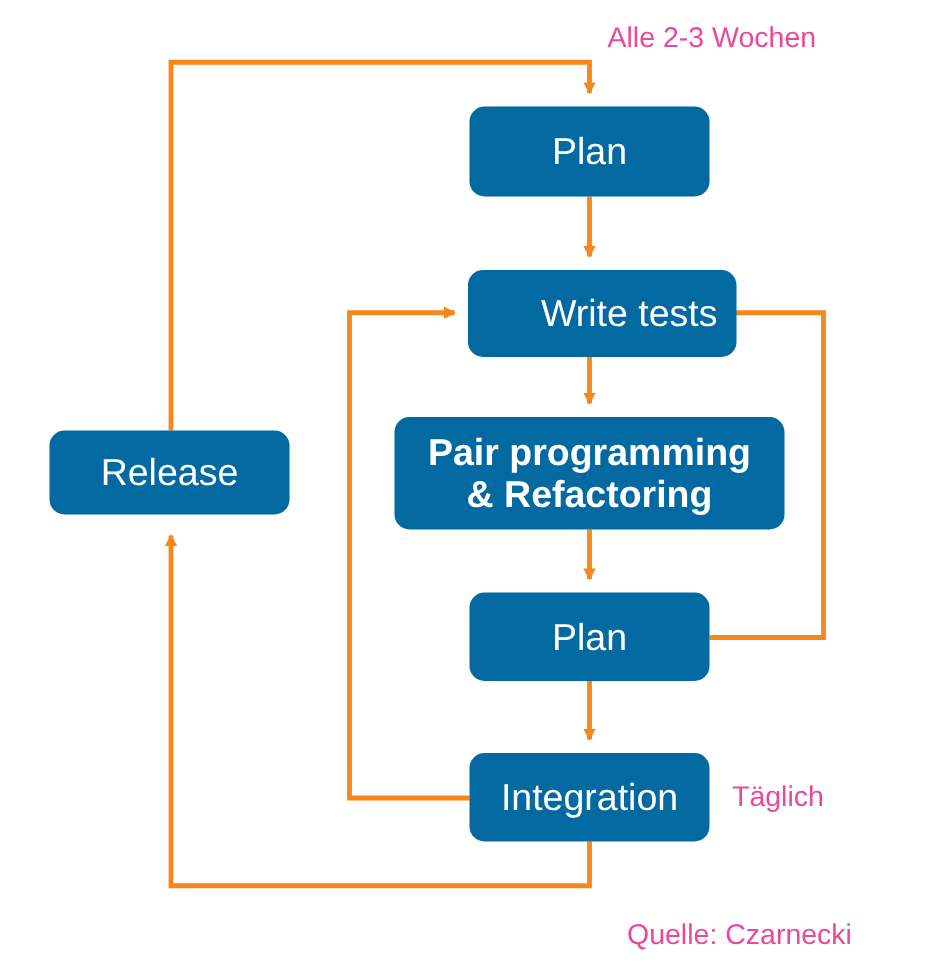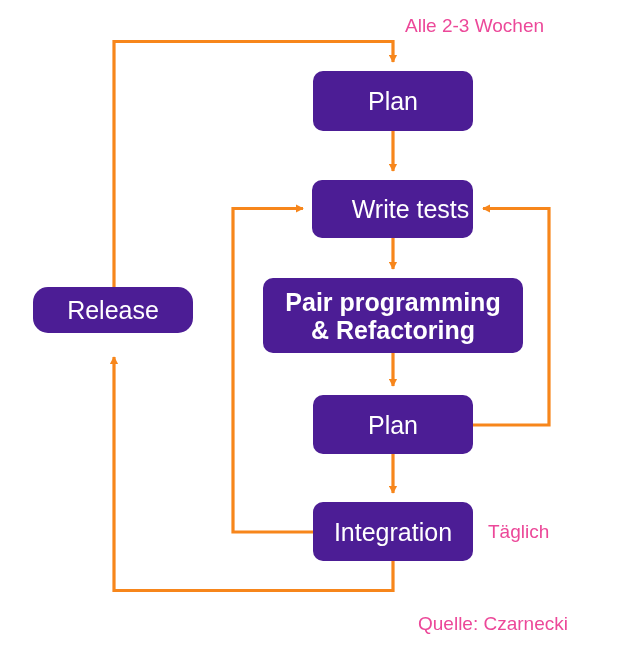--- a/index.html
+++ b/index.html
@@ -20,21 +20,21 @@
   #flow-svg {
     position: absolute;
     left: 0;
     top: 0;
     width: 623px;
     height: 645px;
   }
   .node-box {
     position: absolute;
     box-sizing: border-box;
-    background: #4c1d95;
+    background: #0369a1;
     border-radius: 10px;
     color: #ffffff;
     display: flex;
     align-items: center;
     justify-content: center;
     text-align: center;
     font-family: "Liberation Sans", sans-serif;
     font-weight: 400;
     line-height: 1.12;
     z-index: 3;
@@ -48,25 +48,25 @@
     position: absolute;
     color: #ec4899;
     font-family: Liberation Sans, sans-serif;
     font-size: 19px;
     white-space: nowrap;
     z-index: 4;
   }
 
   
   #node-plan        { left: 313px; top: 71px;  width: 160px; height: 60px; font-size: 25px; }
-  #node-write-tests { left: 312px; top: 180px; width: 161px; height: 58px; font-size: 25px; padding-left: 36px; }
+  #node-write-tests { left: 312px; top: 180px; width: 179px; height: 58px; font-size: 25px; padding-left: 36px; }
   #node-pair        { left: 263px; top: 278px; width: 260px; height: 75px; font-size: 25px; font-weight: bold; }
   #node-test        { left: 313px; top: 395px; width: 160px; height: 59px; font-size: 25px; }
   #node-integration { left: 313px; top: 502px; width: 160px; height: 59px; font-size: 25px; }
-  #node-release     { left: 33px;  top: 287px; width: 160px; height: 46px; font-size: 25px; border-radius: 15px; }
+  #node-release     { left: 33px;  top: 287px; width: 160px; height: 56px; font-size: 25px; }
 
   
   #caption-cadence  { left: 405px; top: 15px; }
   #caption-daily    { left: 488px; top: 521px; }
   #caption-source   { left: 418px; top: 613px; text-align: center; }
 </style>
 </head>
 <body>
 
 <div id="diagram-root">

